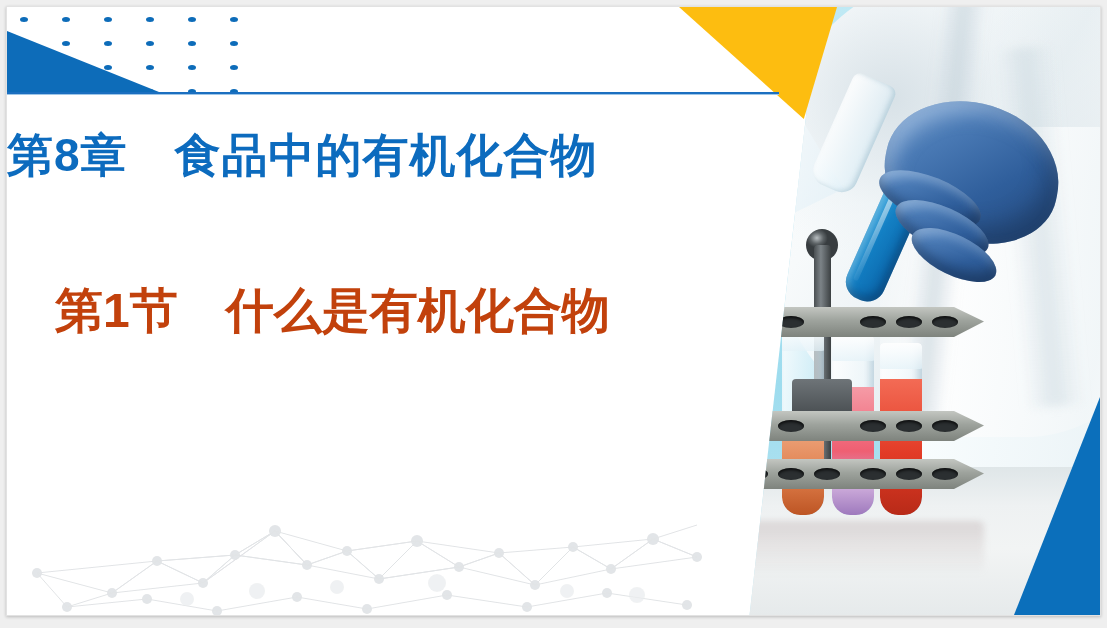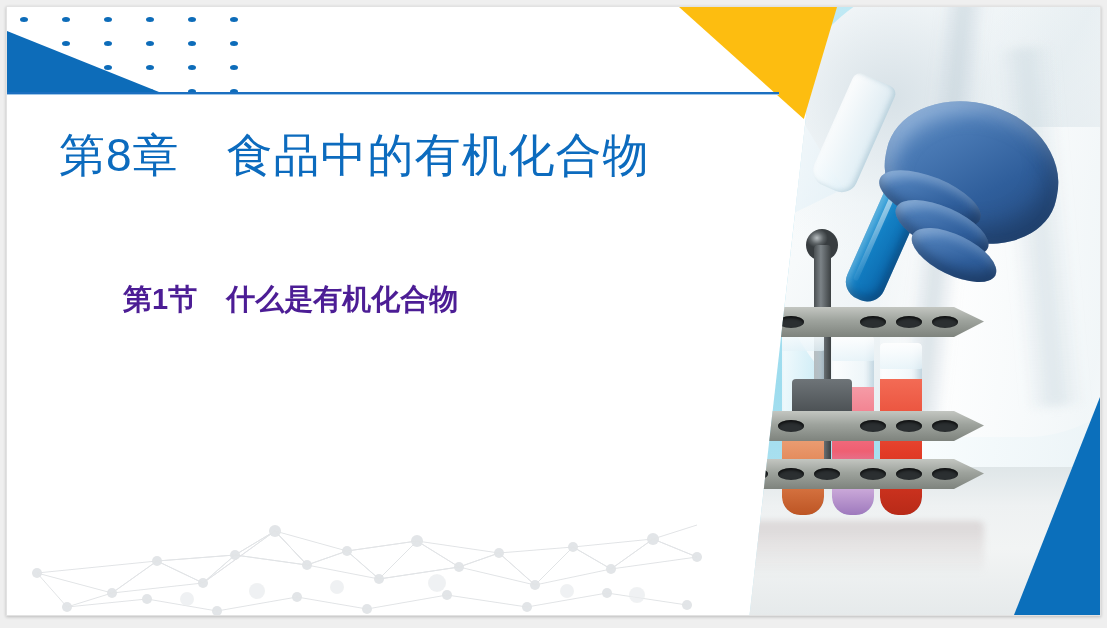--- a/index.html
+++ b/index.html
@@ -205,30 +205,29 @@
     clip-path:polygon(0% 0%,100% 100%,0% 100%);
   }
   #dotgrid{position:absolute;left:0;top:0;width:260px;height:90px;}
   #dotgrid i{position:absolute;width:8px;height:5px;border-radius:50%;background:#0d6cb9;display:block;}
 
   
   #title-block{
     position:absolute;left:0;top:120px;width:700px;
   }
   #main-title{
-    font-size:46px;font-weight:normal;color:#0c6bbe;
+    font-size:46px;font-weight:bold;color:#0c6bbe;
     letter-spacing:1px;
-    padding-left:52px;
     line-height:1.25;
     white-space:pre;
   }
   #sub-title{
     margin-top:96px;
-    font-size:29px;font-weight:bold;color:#4c1d95;
-    padding-left:116px;
+    font-size:48px;font-weight:bold;color:#c2410c;
+    padding-left:48px;
     line-height:1.25;
     white-space:pre;
   }
   #lesson-title{
     margin-top:10px;
     font-size:30px;font-weight:bold;color:#1c7ac4;
     padding-left:278px;
     line-height:1.3;
     white-space:pre;
   }

